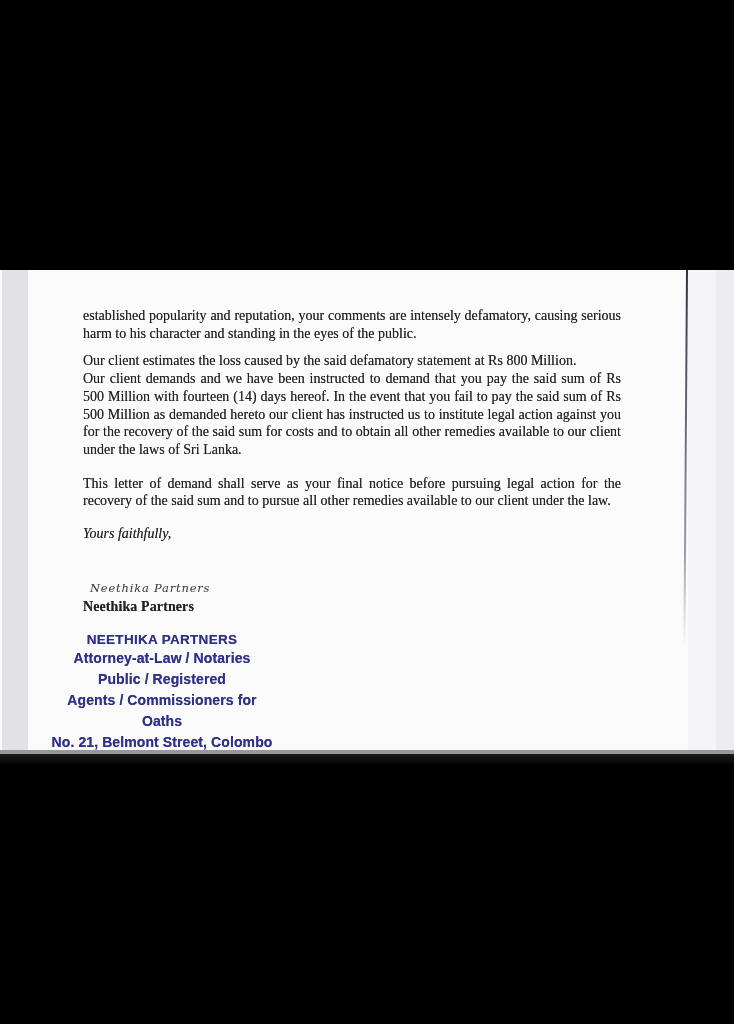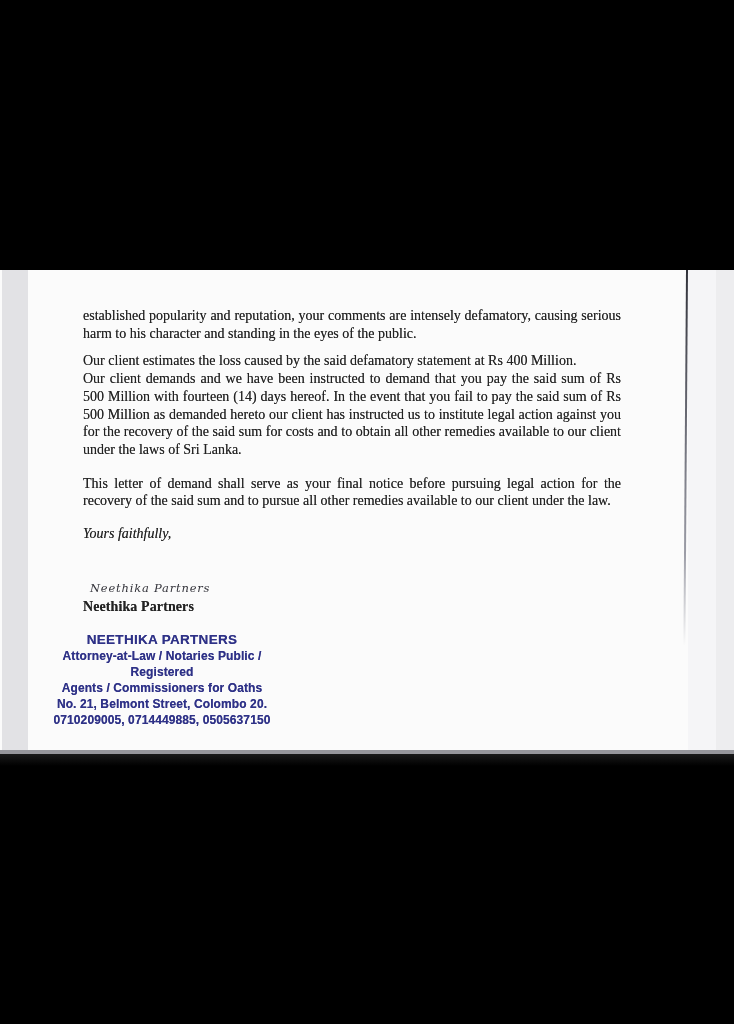--- a/index.html
+++ b/index.html
@@ -89,40 +89,40 @@
     font-weight: bold;
     color: var(--stamp-blue, #2e3187);
     text-shadow: 0 0 0.4px rgba(46,49,135,0.75);
   }
   .stamp-title {
     font-size: 13.5px;
     line-height: 17px;
     letter-spacing: 0.3px;
   }
   .stamp-line {
-    font-size: 12px;
-    line-height: 16px;
+    font-size: 14px;
+    line-height: 21px;
     letter-spacing: 0.1px;
   }
 </style>
 </head>
 <body>
 
 <div class="stage">
   <div class="bar bar-top"></div>
 
   <div class="photo">
     <div class="edge-left"></div>
     <div class="gutter-right"></div>
     <div class="edge-right"></div>
     <div class="fold-line"></div>
 
     <div class="letter">
       <p class="para p1">established popularity and reputation, your comments are intensely defamatory, causing serious harm to his character and standing in the eyes of the public.</p>
-      <p class="para p2">Our client estimates the loss caused by the said defamatory statement at Rs 400 Million.</p>
+      <p class="para p2">Our client estimates the loss caused by the said defamatory statement at Rs 800 Million.</p>
       <p class="para p3">Our client demands and we have been instructed to demand that you pay the said sum of Rs 500 Million with fourteen (14) days hereof. In the event that you fail to pay the said sum of Rs 500 Million as demanded hereto our client has instructed us to institute legal action against you for the recovery of the said sum for costs and to obtain all other remedies available to our client under the laws of Sri Lanka.</p>
       <p class="para p4">This letter of demand shall serve as your final notice before pursuing legal action for the recovery of the said sum and to pursue all other remedies available to our client under the law.</p>
       <p class="closing">Yours faithfully,</p>
 
       <div class="sig-script">Neethika Partners</div>
       <div class="sig-name">Neethika Partners</div>
 
       <div class="stamp">
         <div class="stamp-title">NEETHIKA PARTNERS</div>
         <div class="stamp-line">Attorney-at-Law / Notaries Public / Registered</div>

